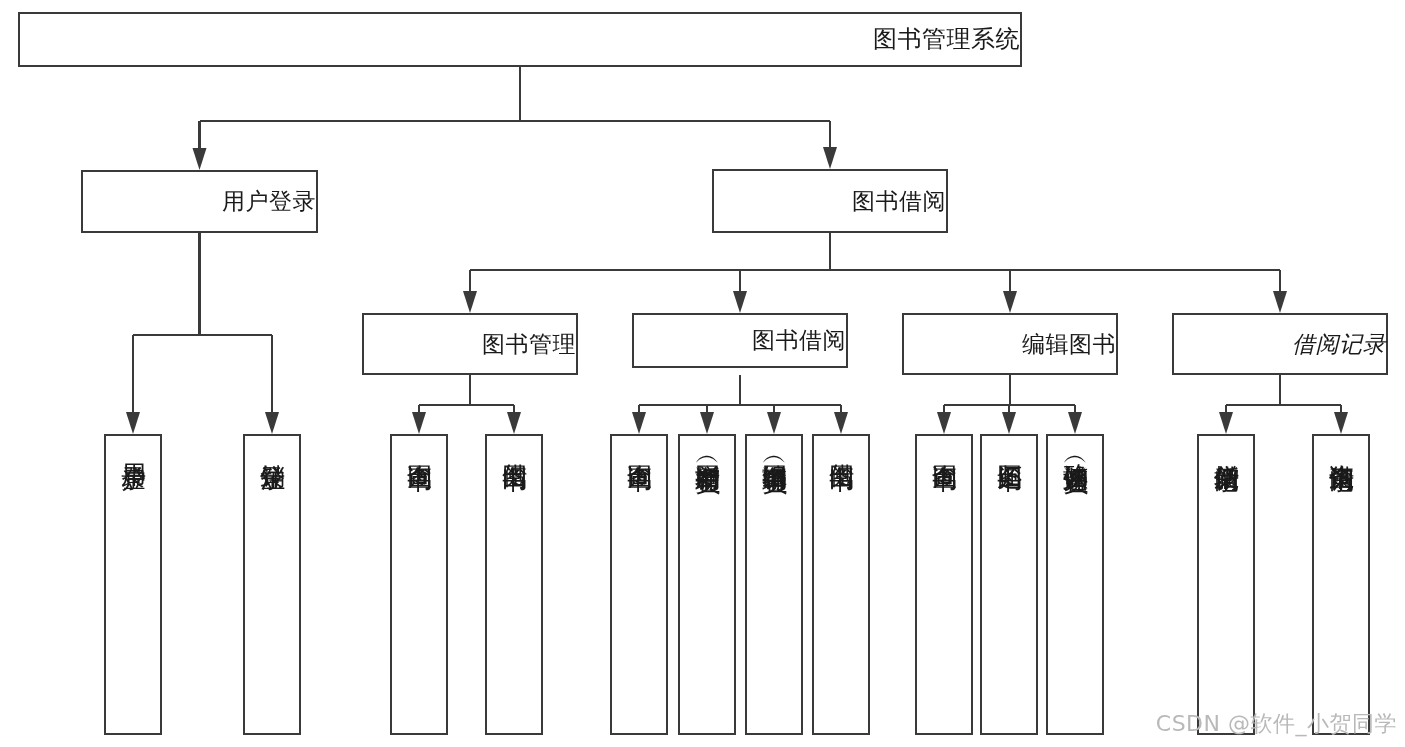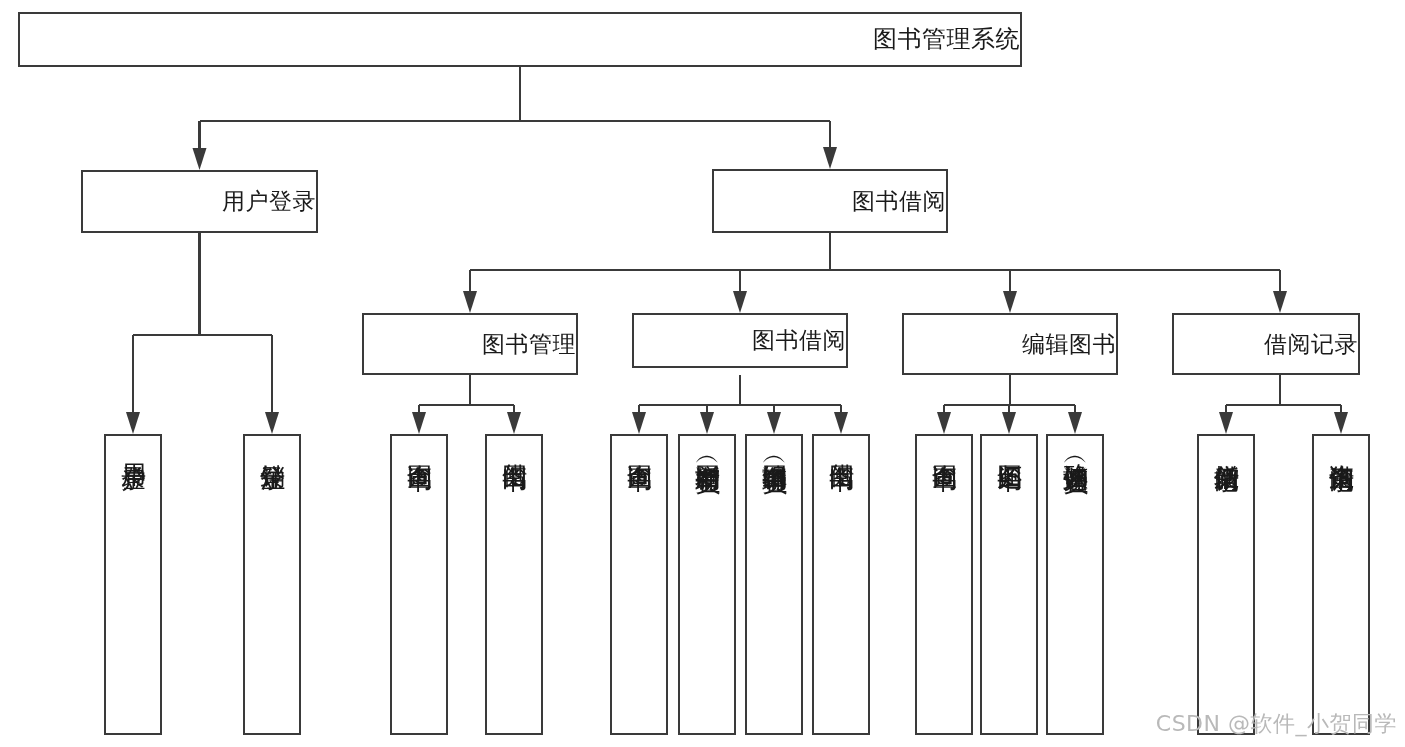--- a/index.html
+++ b/index.html
@@ -149,21 +149,21 @@
   </div>
 
   <div class="node horizontal" id="node-book_borrow" style="left: 632px; top: 313px; width: 216px; height: 55px;">
     <span class="node-label">图书借阅</span>
   </div>
 
   <div class="node horizontal" id="node-current_borrow" style="left: 902px; top: 313px; width: 216px; height: 62px;">
     <span class="node-label">编辑图书</span>
   </div>
 
-  <div class="node horizontal" id="node-borrow_record" style="left: 1172px; top: 313px; width: 188px; height: 62px;">
+  <div class="node horizontal" id="node-borrow_record" style="left: 1172px; top: 313px; width: 216px; height: 62px; font-style: italic;">
     <span class="node-label">借阅记录</span>
   </div>
 
   <div class="node vertical" id="node-leaf_user_login" style="left: 104px; top: 434px; width: 58px; height: 301px;">
     <span class="node-label">用户登录</span>
   </div>
 
   <div class="node vertical" id="node-leaf_logout" style="left: 243px; top: 434px; width: 58px; height: 301px;">
     <span class="node-label">注销登录</span>
   </div>

